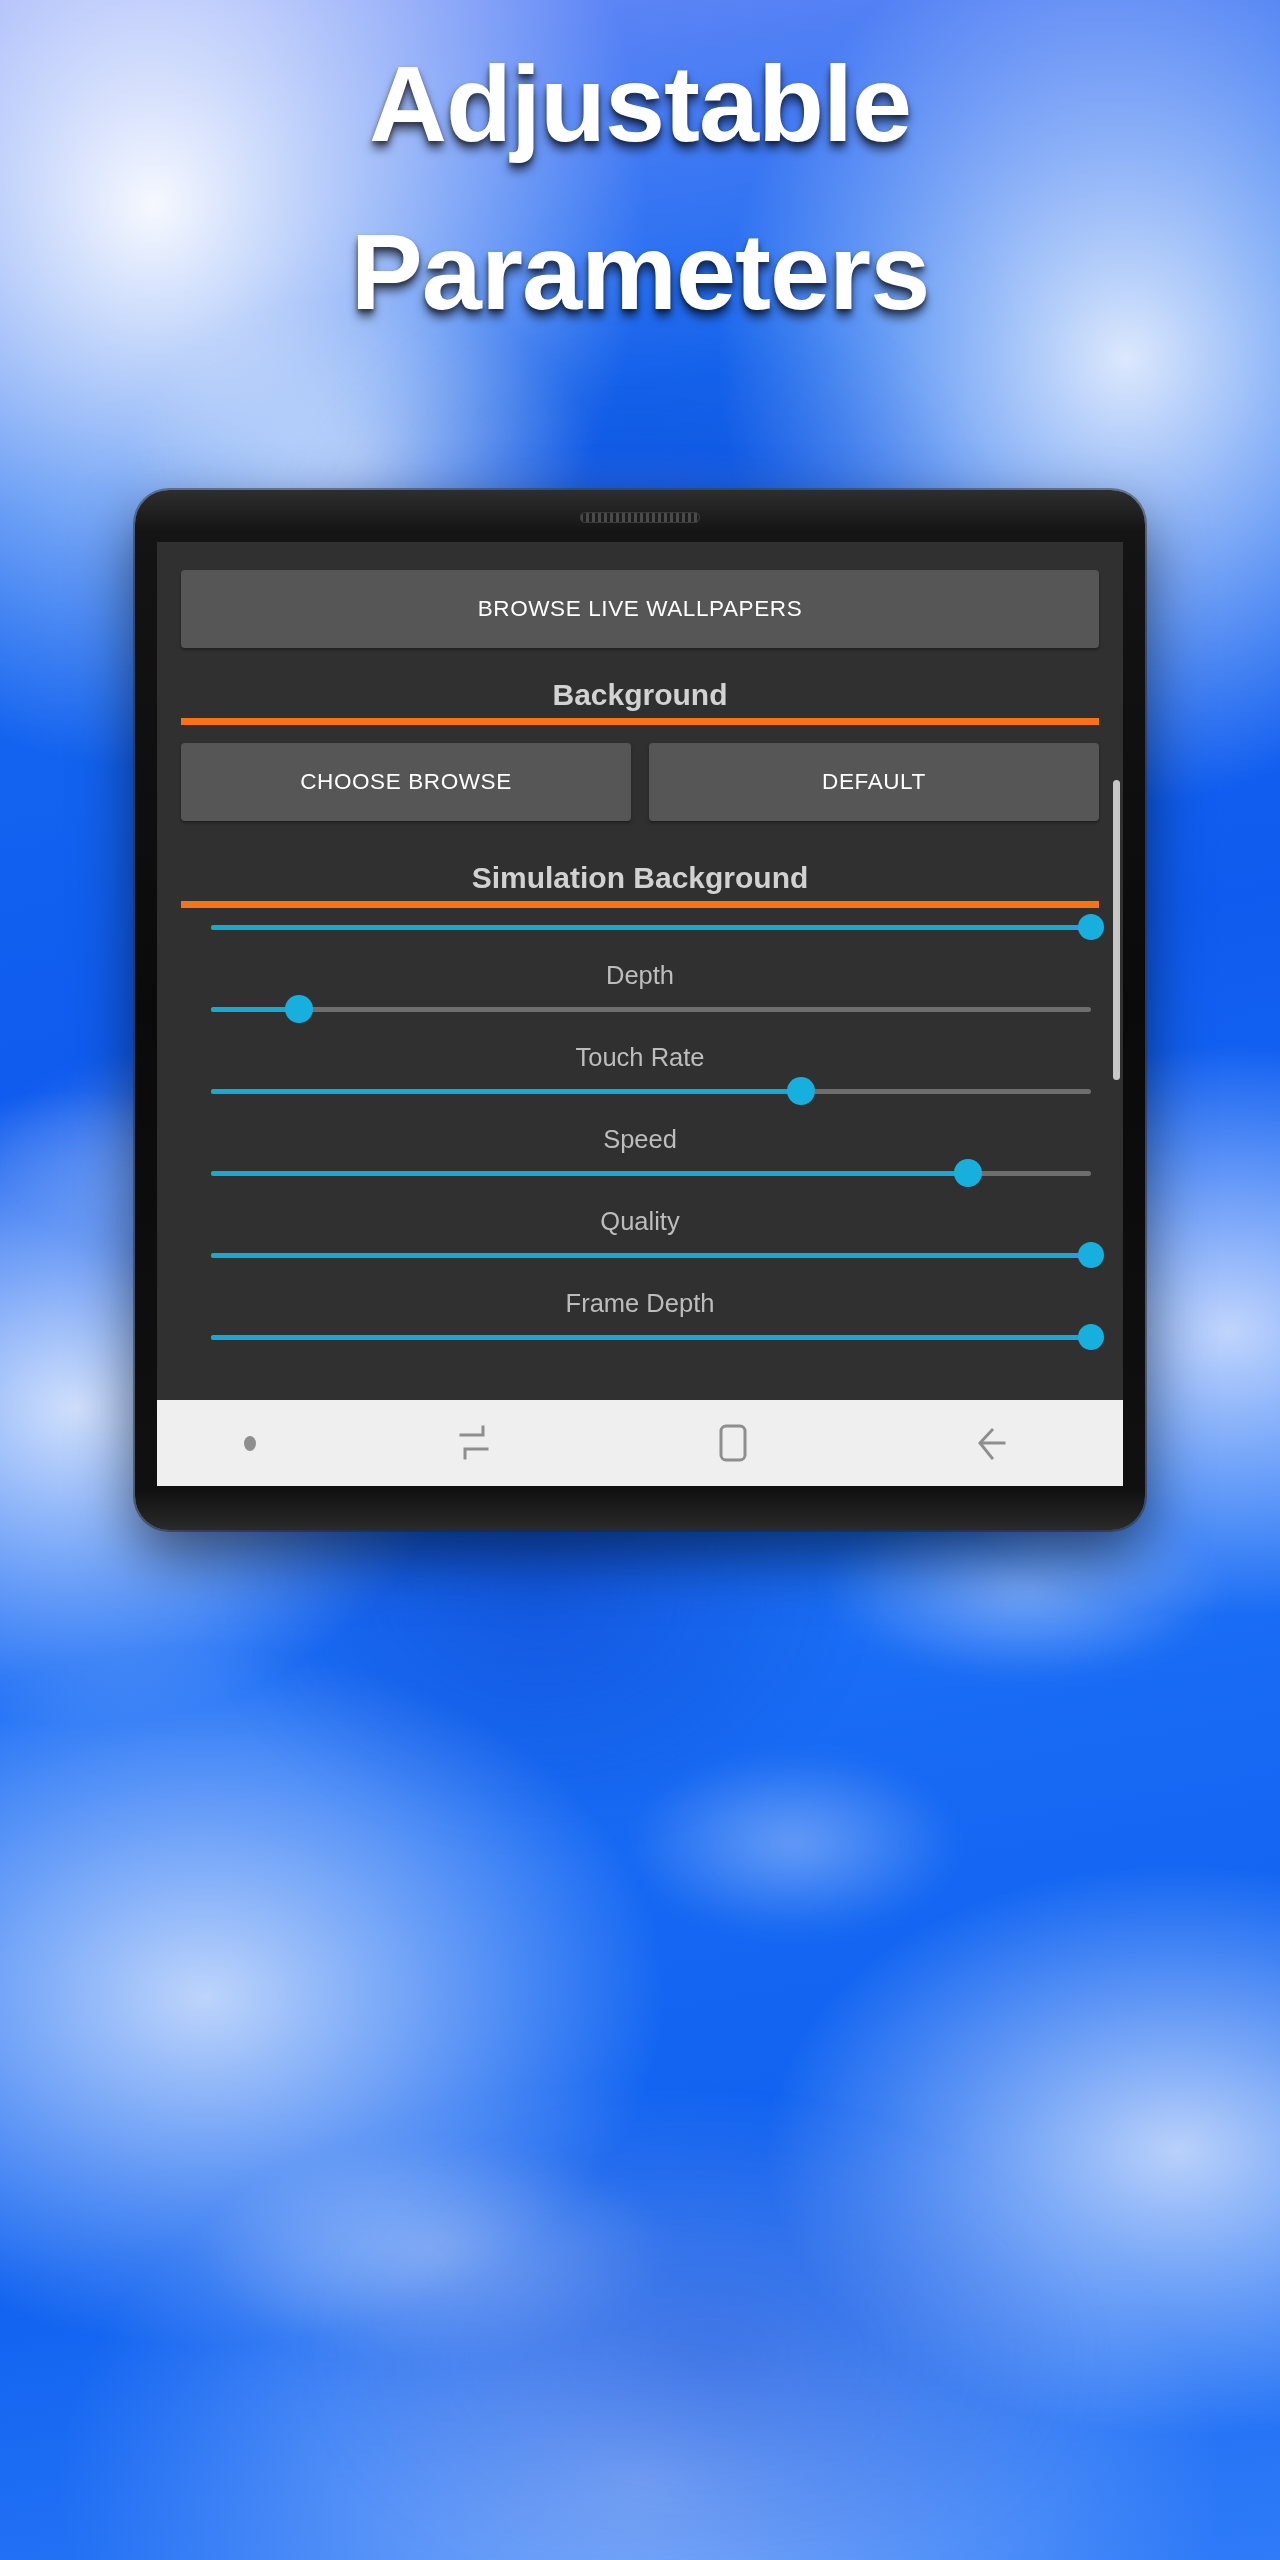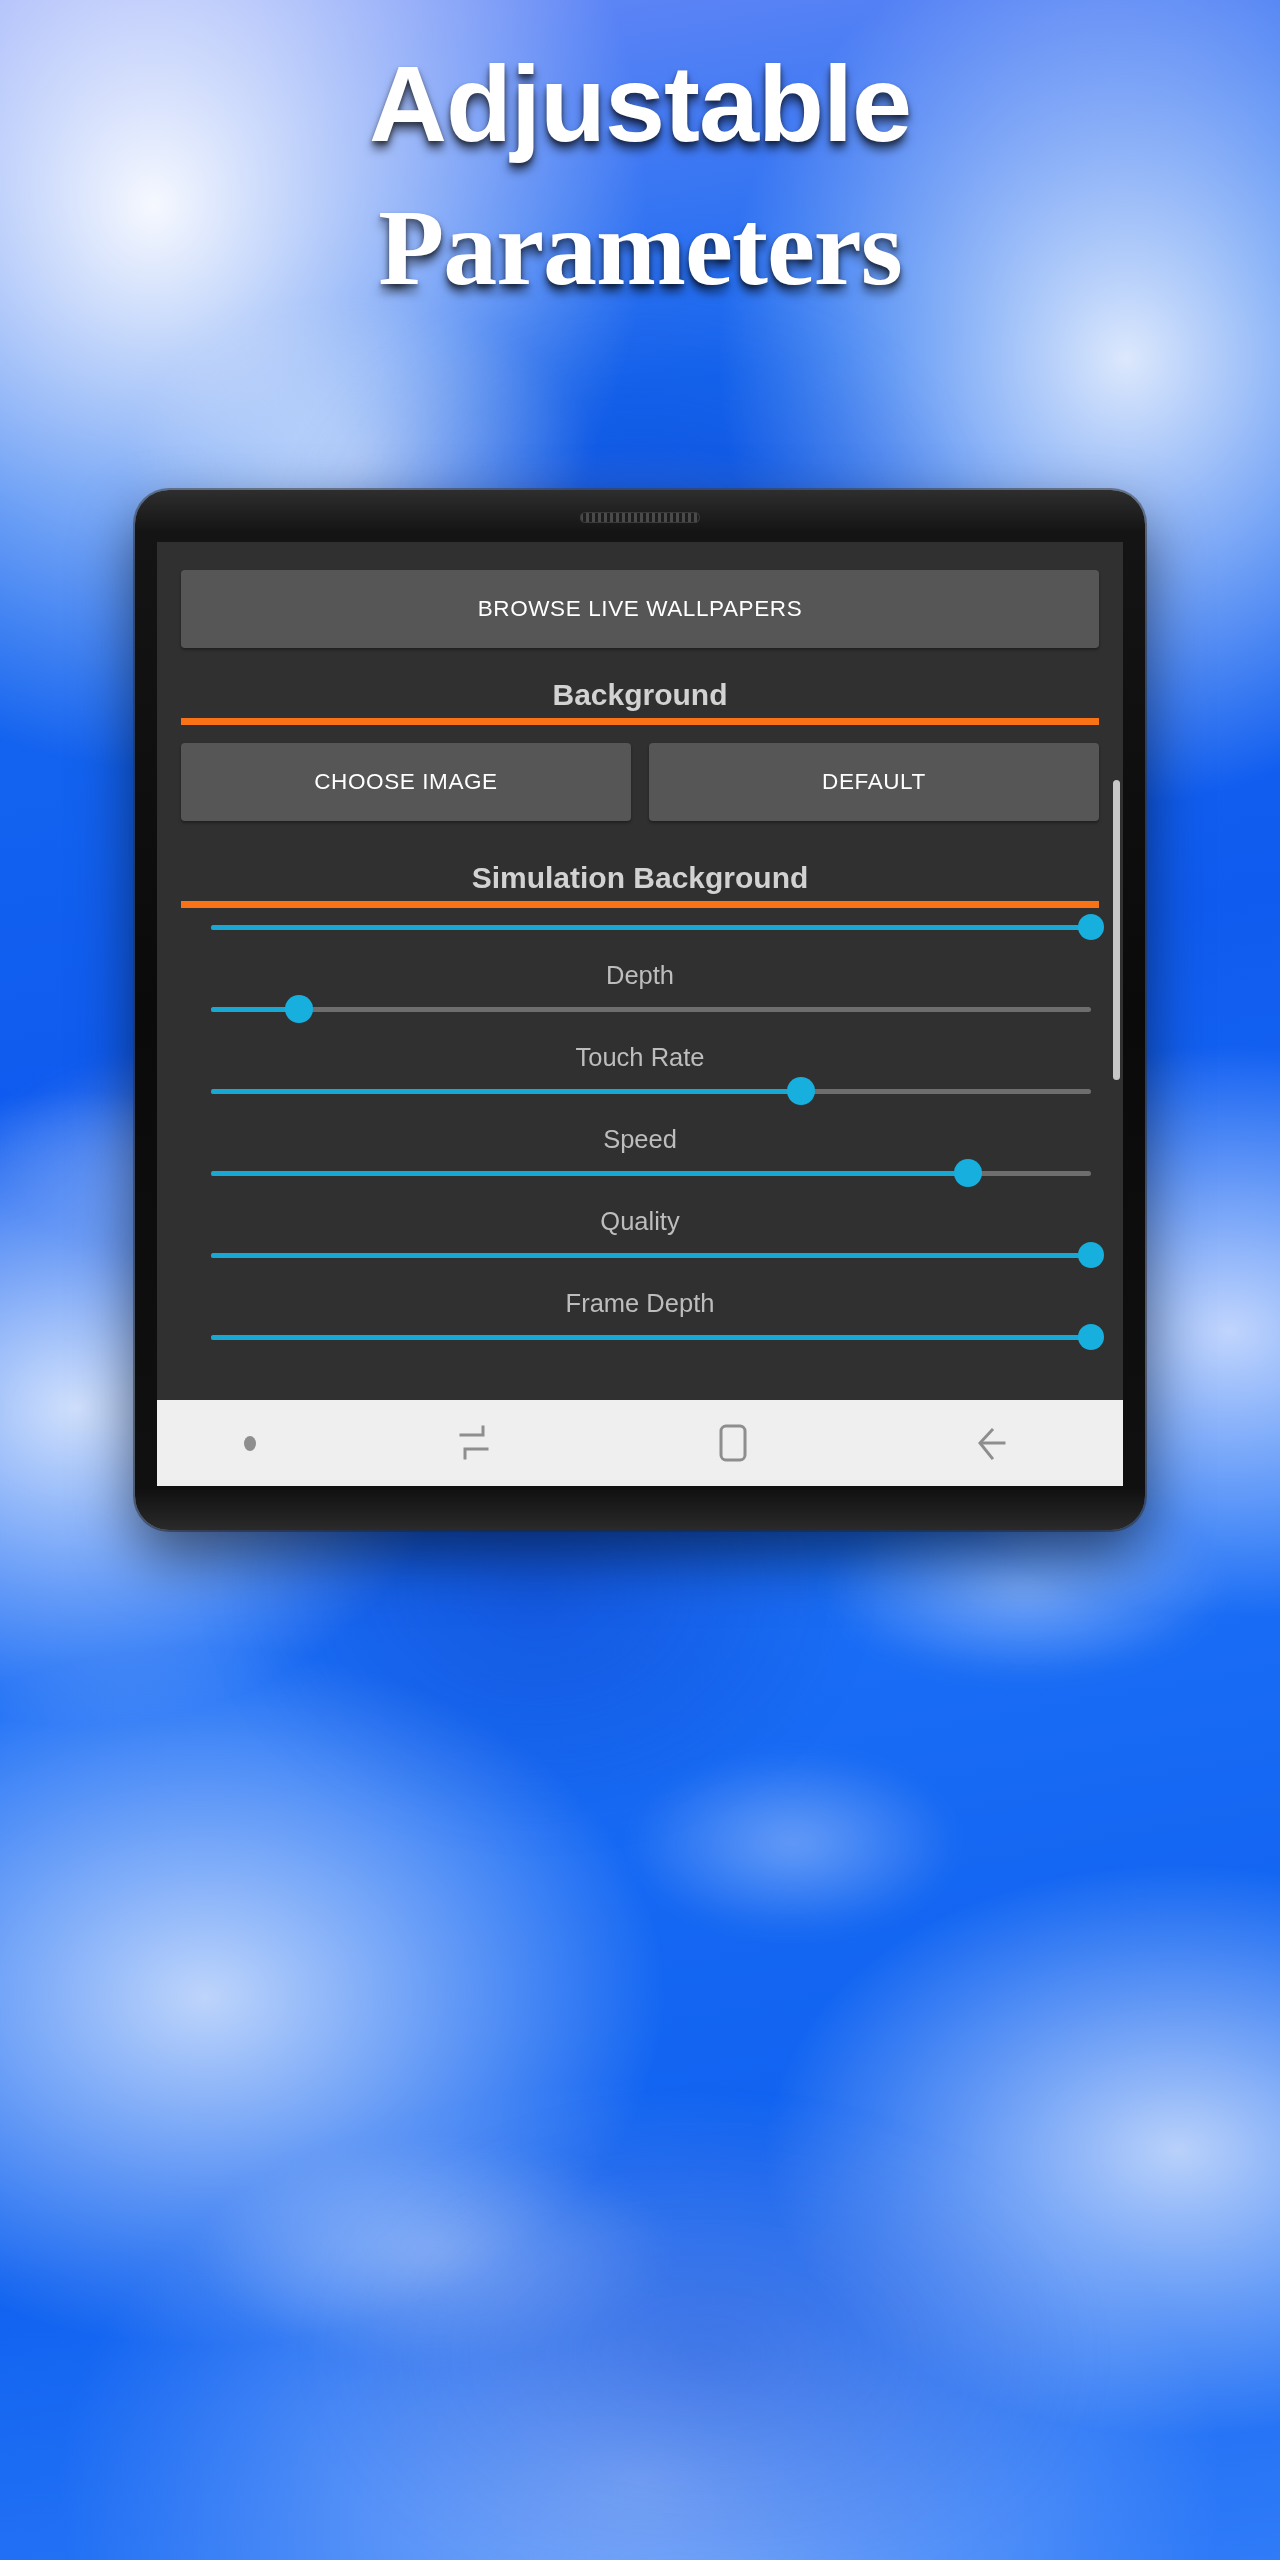--- a/index.html
+++ b/index.html
@@ -61,21 +61,21 @@
     display: block;
     color: #ffffff;
     font-weight: 700;
     font-size: 108px;
     line-height: 112px;
     letter-spacing: -1px;
     text-shadow:
       0 8px 10px rgba(0,0,0,.55),
       0 3px 4px rgba(0,0,0,.45);
   }
-  #headline .line.l2 { margin-top: 32px; font-family: Liberation Serif, serif; }
+  #headline .line.l2 { margin-top: 56px; }
 
   
   #device {
     position: absolute;
     left: 135px; top: 490px;
     width: 1010px; height: 1040px;
     z-index: 6;
   }
   #device-frame {
     position: absolute; inset: 0;
@@ -242,21 +242,21 @@
     <div id="speaker-grille"></div>
 
     <div id="screen">
       <div id="app-content">
 
         <div class="btn" id="browse-button">BROWSE LIVE WALLPAPERS</div>
 
         <div class="section-header">Background</div>
 
         <div id="background-buttons">
-          <div class="btn">CHOOSE IMAGE</div>
+          <div class="btn">CHOOSE BROWSE</div>
           <div class="btn">DEFAULT</div>
         </div>
 
         <div class="section-header sim">Simulation Background</div>
 
         <div class="slider full">
           <div class="track"></div>
           <div class="fill" style="width:100%"></div>
           <div class="thumb" style="left:100%"></div>
         </div>

